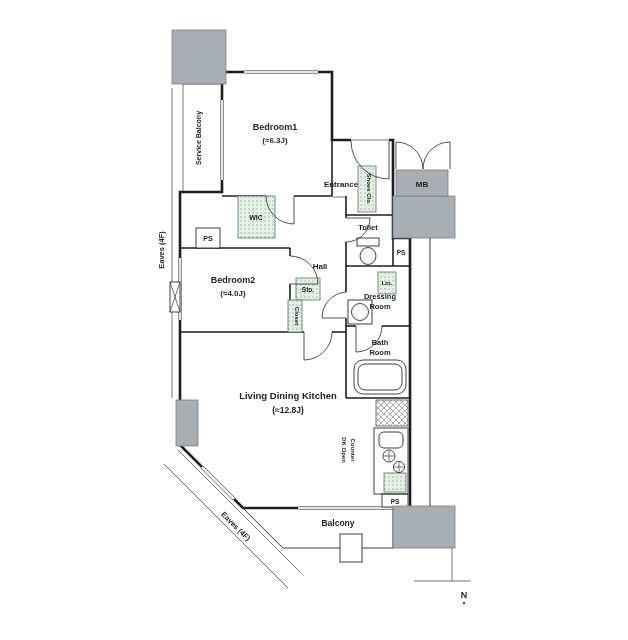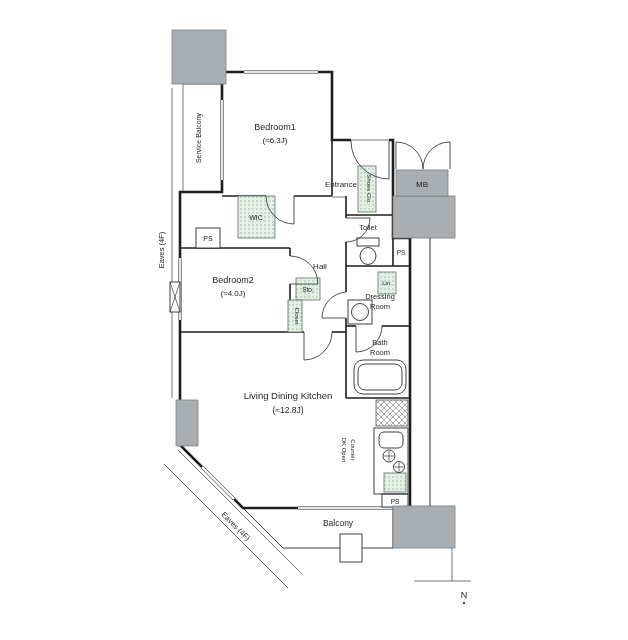--- a/index.html
+++ b/index.html
@@ -1,16 +1,16 @@
 <!DOCTYPE html>
 <html><head>
 <meta charset="utf-8">
 <style>
   html,body{margin:0;padding:0;background:#fff;}
-  .canvas{position:relative;width:628px;height:604px;background:#fff;overflow:hidden;}
+  .canvas{position:relative;width:628px;height:604px;background:#fff;overflow:hidden;font-weight:bold;}
   svg{display:block;}
   text{font-family:"Liberation Sans","DejaVu Sans",sans-serif;fill:#242424;}
   .mid{text-anchor:middle;}
   .t95{font-size:9.5px;} .t9{font-size:9px;} .t85{font-size:8.5px;} .t8{font-size:8px;}
   .t75{font-size:7.5px;} .t7{font-size:7px;} .t65{font-size:6.5px;} .t6{font-size:6px;}
   .wx{stroke:#1d1d1f;stroke-width:2.6;fill:none;stroke-linejoin:miter;}
   .wi line{stroke:#1d1d1f;stroke-width:1.6;}
   .thin{stroke:#2b2b2b;stroke-width:0.9;fill:none;}
   .thinf{stroke:#2b2b2b;stroke-width:0.9;fill:#fff;}
   .hair{stroke:#3a3a3a;stroke-width:0.7;fill:none;}

